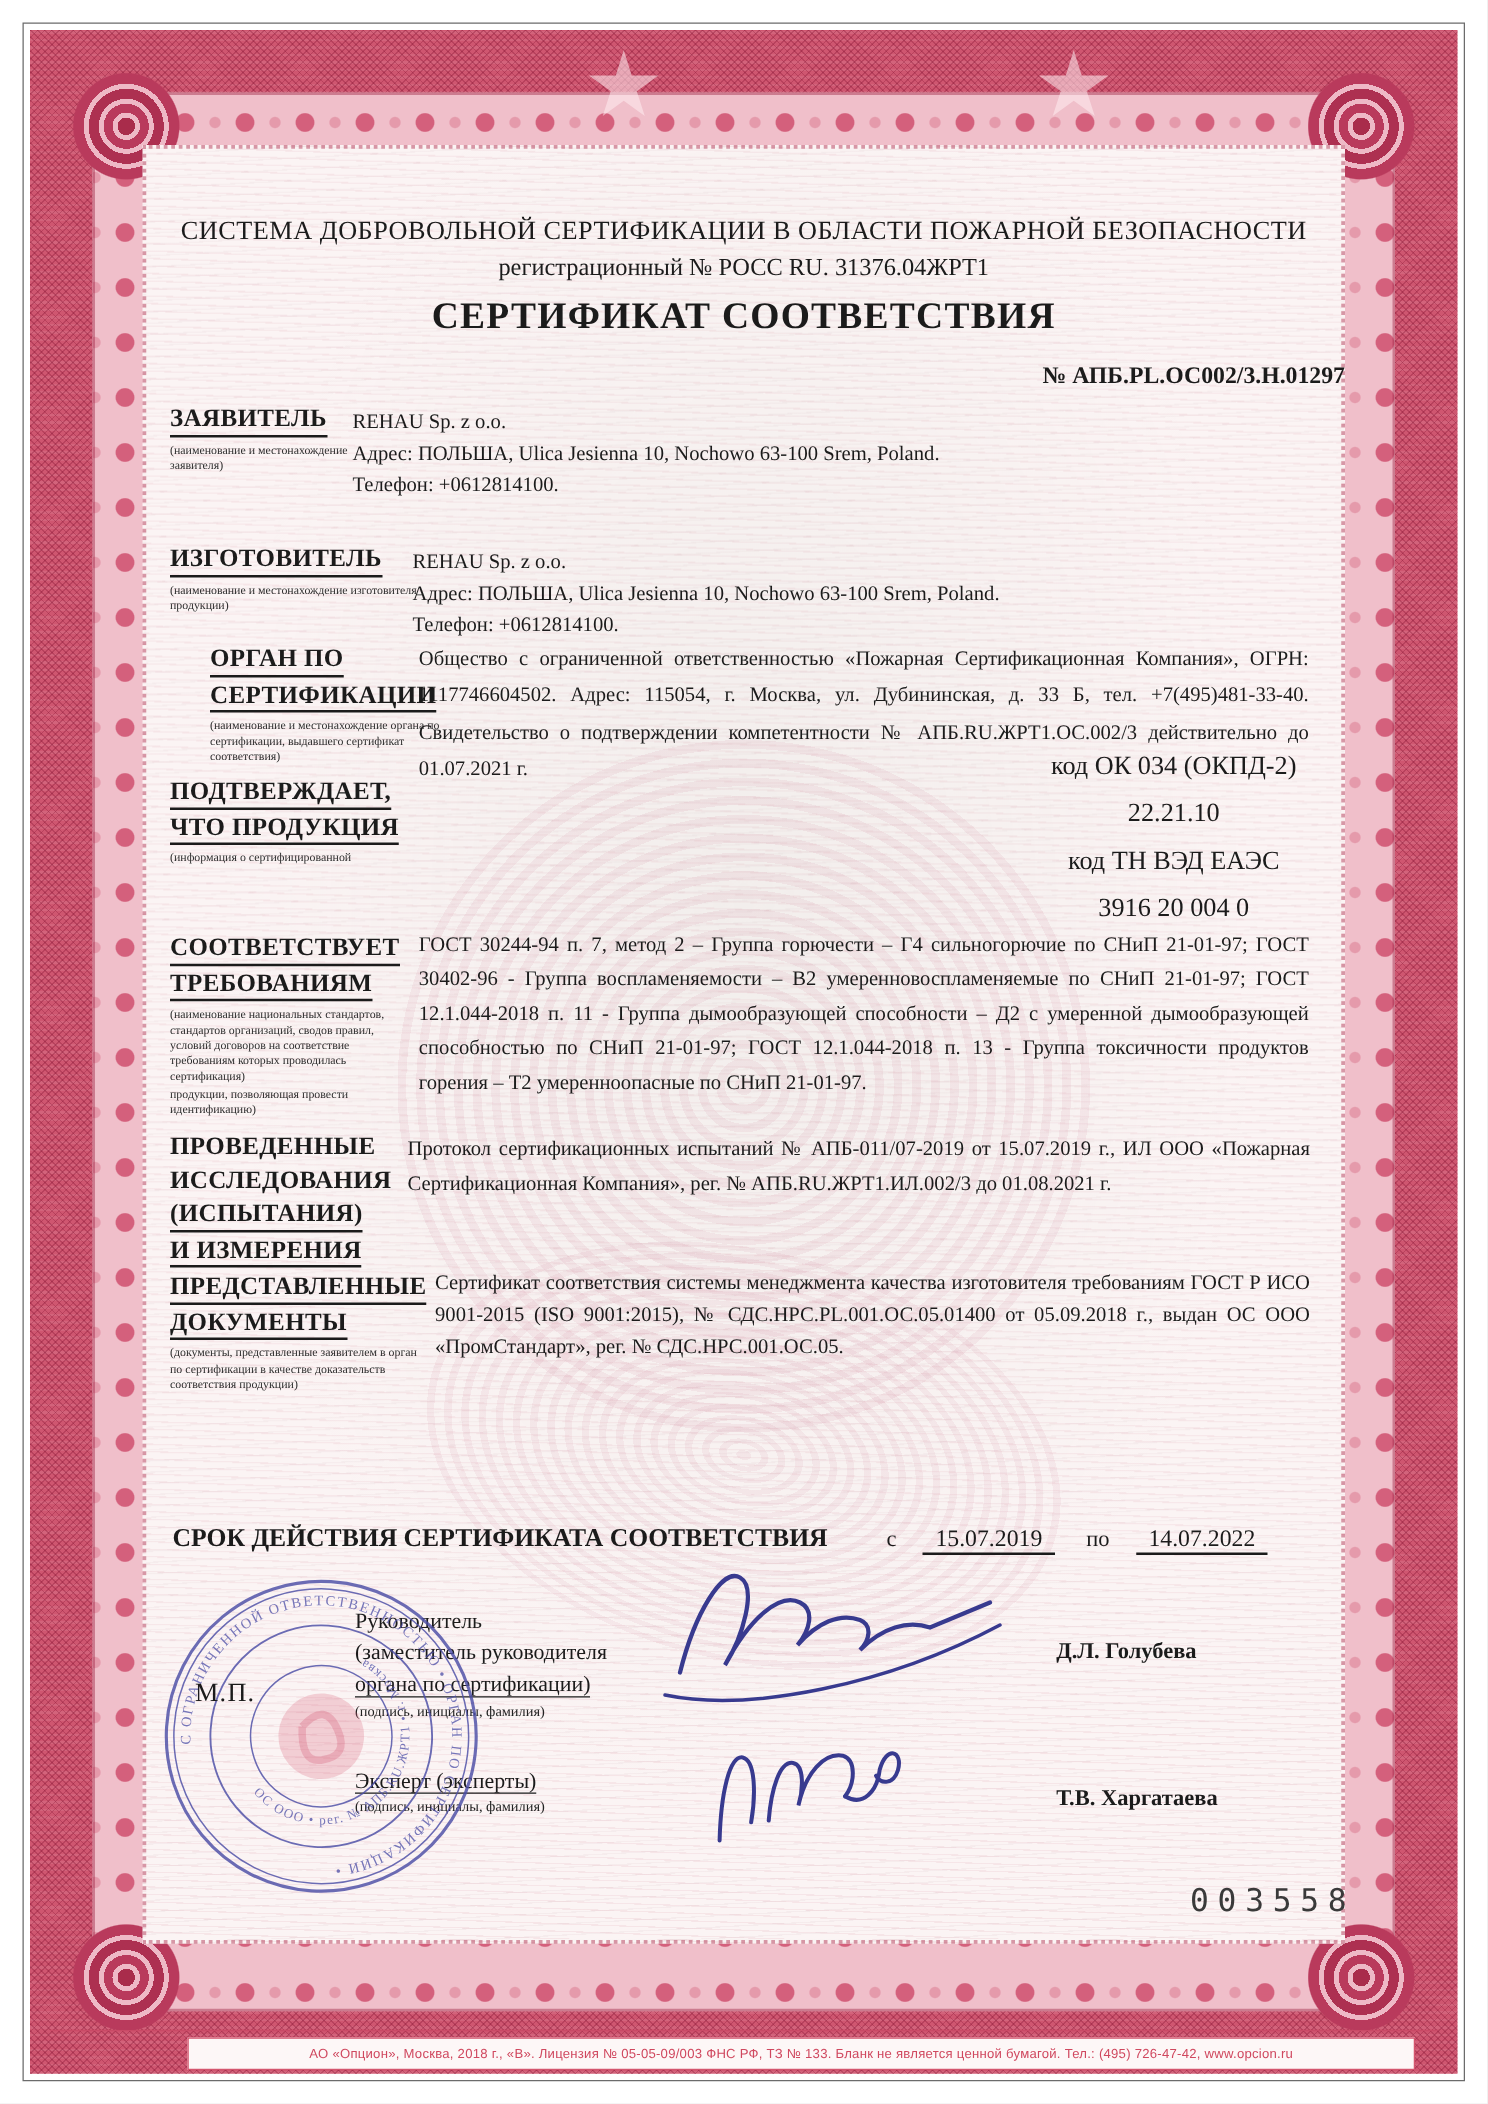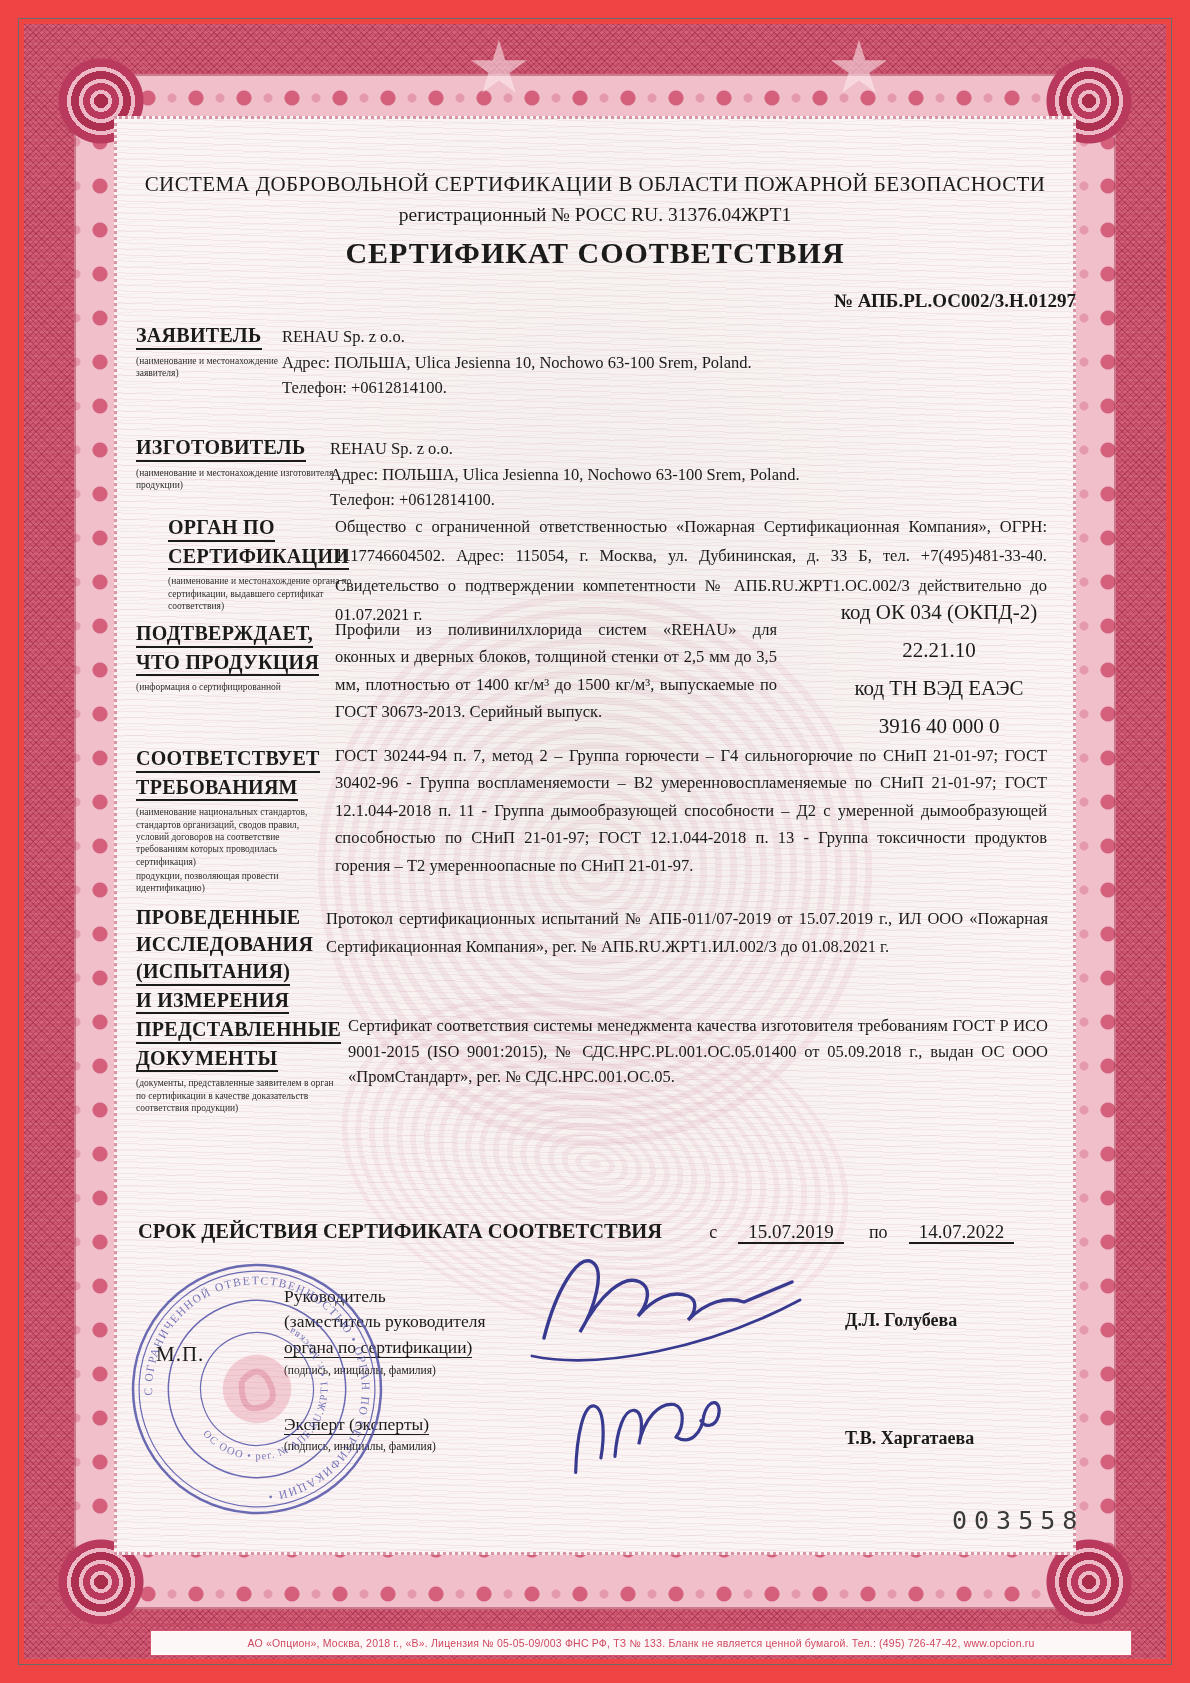--- a/index.html
+++ b/index.html
@@ -1,17 +1,17 @@
 <!DOCTYPE html>
 <html><head>
 <meta charset="utf-8">
 <style>
   html,body{margin:0;padding:0;background:#e8e8e8;}
   .page{
-    position:relative;width:1190px;height:1683px;margin:0 auto;background:#ef4444;
+    position:relative;width:1190px;height:1683px;margin:0 auto;background:#ffffff;
     font-family:"Liberation Serif","DejaVu Serif",serif;color:#1b1b1b;overflow:hidden;
   }
   
   .outer-line{position:absolute;inset:18px;border:1.5px solid #6b6b6b;}
   .frame{
     position:absolute;inset:24px;
     background-color:#cf5670;
     background-image:
       repeating-linear-gradient(45deg, rgba(125,12,44,.28) 0 1px, transparent 1px 4px),
       repeating-linear-gradient(135deg, rgba(125,12,44,.28) 0 1px, transparent 1px 4px),
@@ -154,26 +154,25 @@
   </div>
   <div class="abs body-txt" style="left:335px;top:512px;width:712px;line-height:1.78;">Общество с ограниченной ответственностью «Пожарная Сертификационная Компания», ОГРН: 1117746604502. Адрес: 115054, г. Москва, ул. Дубининская, д. 33 Б, тел. +7(495)481-33-40. Свидетельство о подтверждении компетентности № АПБ.RU.ЖРТ1.ОС.002/3 действительно до 01.07.2021 г.</div>
 
   <div class="abs" style="left:136px;top:620px;width:200px;">
     <div class="lbl">
       <span class="u">ПОДТВЕРЖДАЕТ,</span><br>
       <span class="u">ЧТО ПРОДУКЦИЯ</span>
     </div>
     <div class="note" style="width:200px;">(информация о сертифицированной</div>
   </div>
-  <div class="abs body-txt" style="left:335px;top:616px;width:442px;line-height:1.66;">Профили из поливинилхлорида систем «REHAU» для оконных и дверных блоков, толщиной стенки от 2,5 мм до 3,5 мм, плотностью от 1400 кг/м³ до 1500 кг/м³, выпускаемые по ГОСТ 30673-2013. Серийный выпуск.</div>
   <div class="abs codes" style="left:808px;top:602px;width:262px;">
     <div>код ОК 034 (ОКПД-2)</div>
     <div>22.21.10</div>
     <div>код ТН ВЭД ЕАЭС</div>
-    <div>3916 40 000 0</div>
+    <div>3916 20 004 0</div>
   </div>
 
   <div class="abs" style="left:136px;top:745px;width:200px;">
     <div class="lbl">
       <span class="u">СООТВЕТСТВУЕТ</span><br>
       <span class="u">ТРЕБОВАНИЯМ</span>
     </div>
     <div class="note">(наименование национальных стандартов, стандартов организаций, сводов правил, условий договоров на соответствие требованиям которых проводилась сертификация)</div>
     <div class="note" style="margin-top:2px;">продукции, позволяющая провести идентификацию)</div>
   </div>

